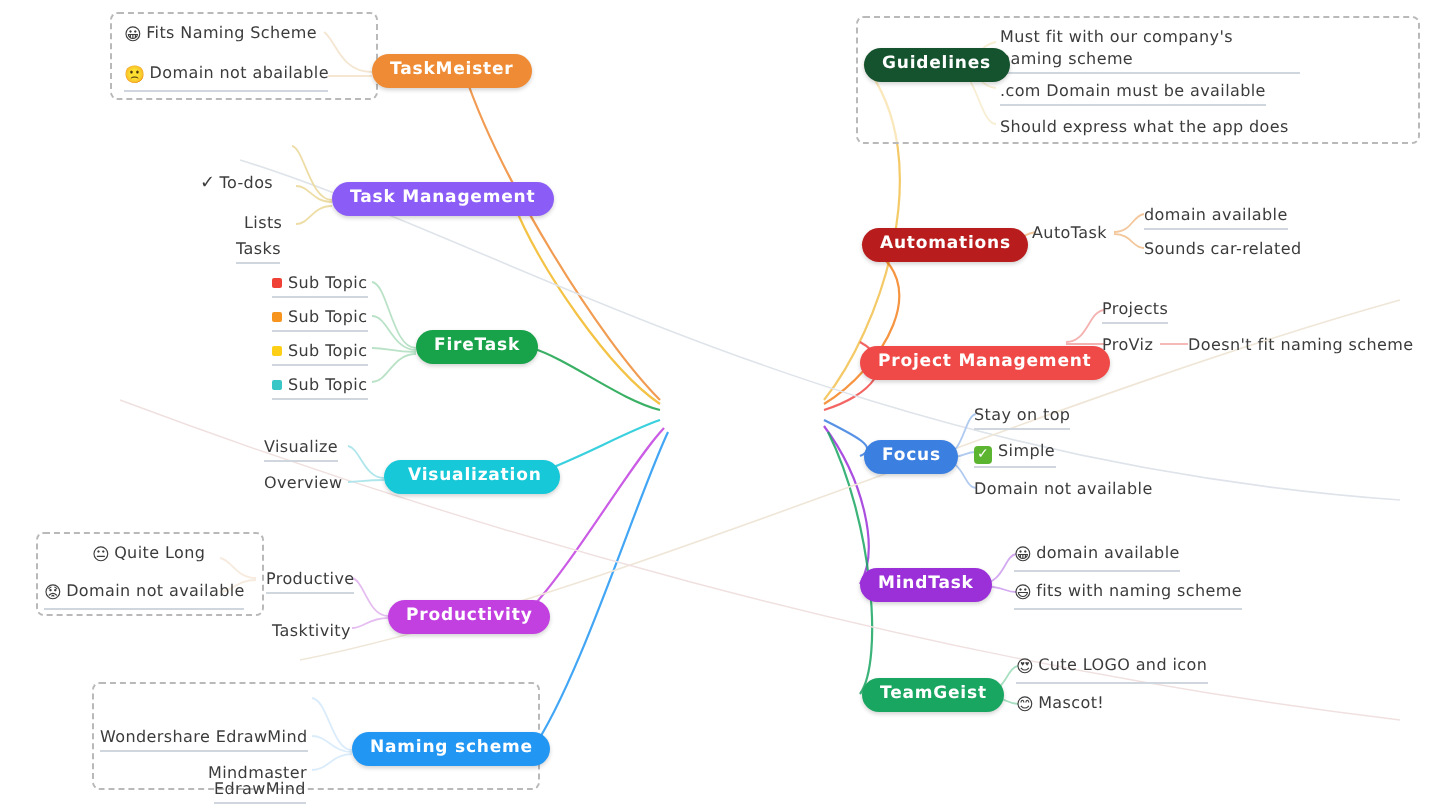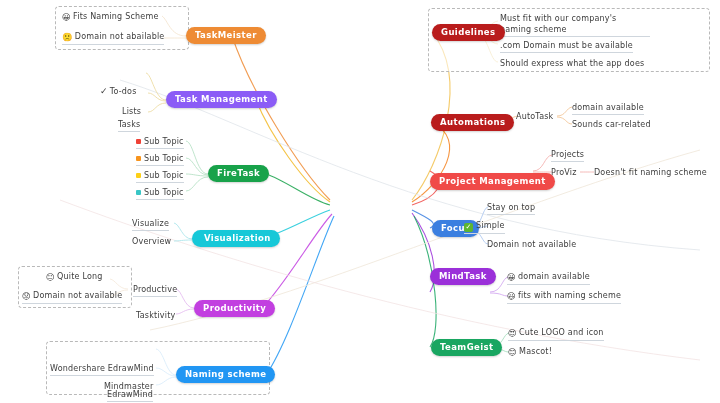--- a/index.html
+++ b/index.html
@@ -156,40 +156,40 @@
   <div class="group" style="left:46px;top:341px;width:222px;height:52px;"></div>
   <div class="leaf ul" style="left:107px;top:345px;margin-top:44px;">EdrawMind</div>
   <div class="leaf ul" style="left:50px;top:363px;">Wondershare EdrawMind</div>
   <div class="leaf" style="left:104px;top:381px;">Mindmaster</div>
   <div class="node branch" style="left:176px;top:366px;background:#2196f3;">Naming scheme</div>
 
   <div class="group" style="left:428px;top:8px;width:280px;height:62px;"></div>
   <div class="leaf two-line ul" style="left:500px;top:13px;">Must fit with our company's naming scheme</div>
   <div class="leaf ul" style="left:500px;top:40px;">.com Domain must be available</div>
   <div class="leaf" style="left:500px;top:58px;">Should express what the app does</div>
-  <div class="node branch" style="left:432px;top:24px;background:#b91c1c;">Guidelines</div>
+  <div class="node branch" style="left:432px;top:24px;background:#14532d;">Guidelines</div>
 
   <div class="node branch" style="left:431px;top:114px;background:#b91c1c;">Automations</div>
   <div class="leaf" style="left:516px;top:111px;">AutoTask</div>
   <div class="leaf ul" style="left:572px;top:102px;">domain available</div>
   <div class="leaf" style="left:572px;top:119px;">Sounds car-related</div>
 
   <div class="node branch" style="left:430px;top:163px;background:#f04a48;margin-top:10px;">Project Management</div>
   <div class="leaf ul" style="left:551px;top:149px;">Projects</div>
   <div class="leaf" style="left:551px;top:167px;">ProViz</div>
   <div class="leaf" style="left:594px;top:167px;">Doesn't fit naming scheme</div>
 
   <div class="node branch" style="left:432px;top:220px;background:#3b7fe0;">Focus</div>
   <div class="leaf ul" style="left:487px;top:202px;">Stay on top</div>
-  <div class="leaf ul" style="left:464px;top:220px;">
+  <div class="leaf ul" style="left:487px;top:220px;">
     <span class="chkbox">✓</span><span>Simple</span>
   </div>
   <div class="leaf" style="left:487px;top:239px;">Domain not available</div>
 
-  <div class="node branch" style="left:430px;top:268px;background:#9b30d9;">MindTask</div>
+  <div class="node branch" style="left:430px;top:284px;background:#9b30d9;">MindTask</div>
   <div class="leaf ul" style="left:507px;top:271px;">
     <span class="emoji">😀</span><span>domain available</span>
   </div>
   <div class="leaf ul" style="left:507px;top:290px;">
     <span class="emoji">😃</span><span>fits with naming scheme</span>
   </div>
 
   <div class="node branch" style="left:431px;top:339px;background:#19a661;">TeamGeist</div>
   <div class="leaf ul" style="left:508px;top:327px;">
     <span class="emoji">😍</span><span>Cute LOGO and icon</span>

